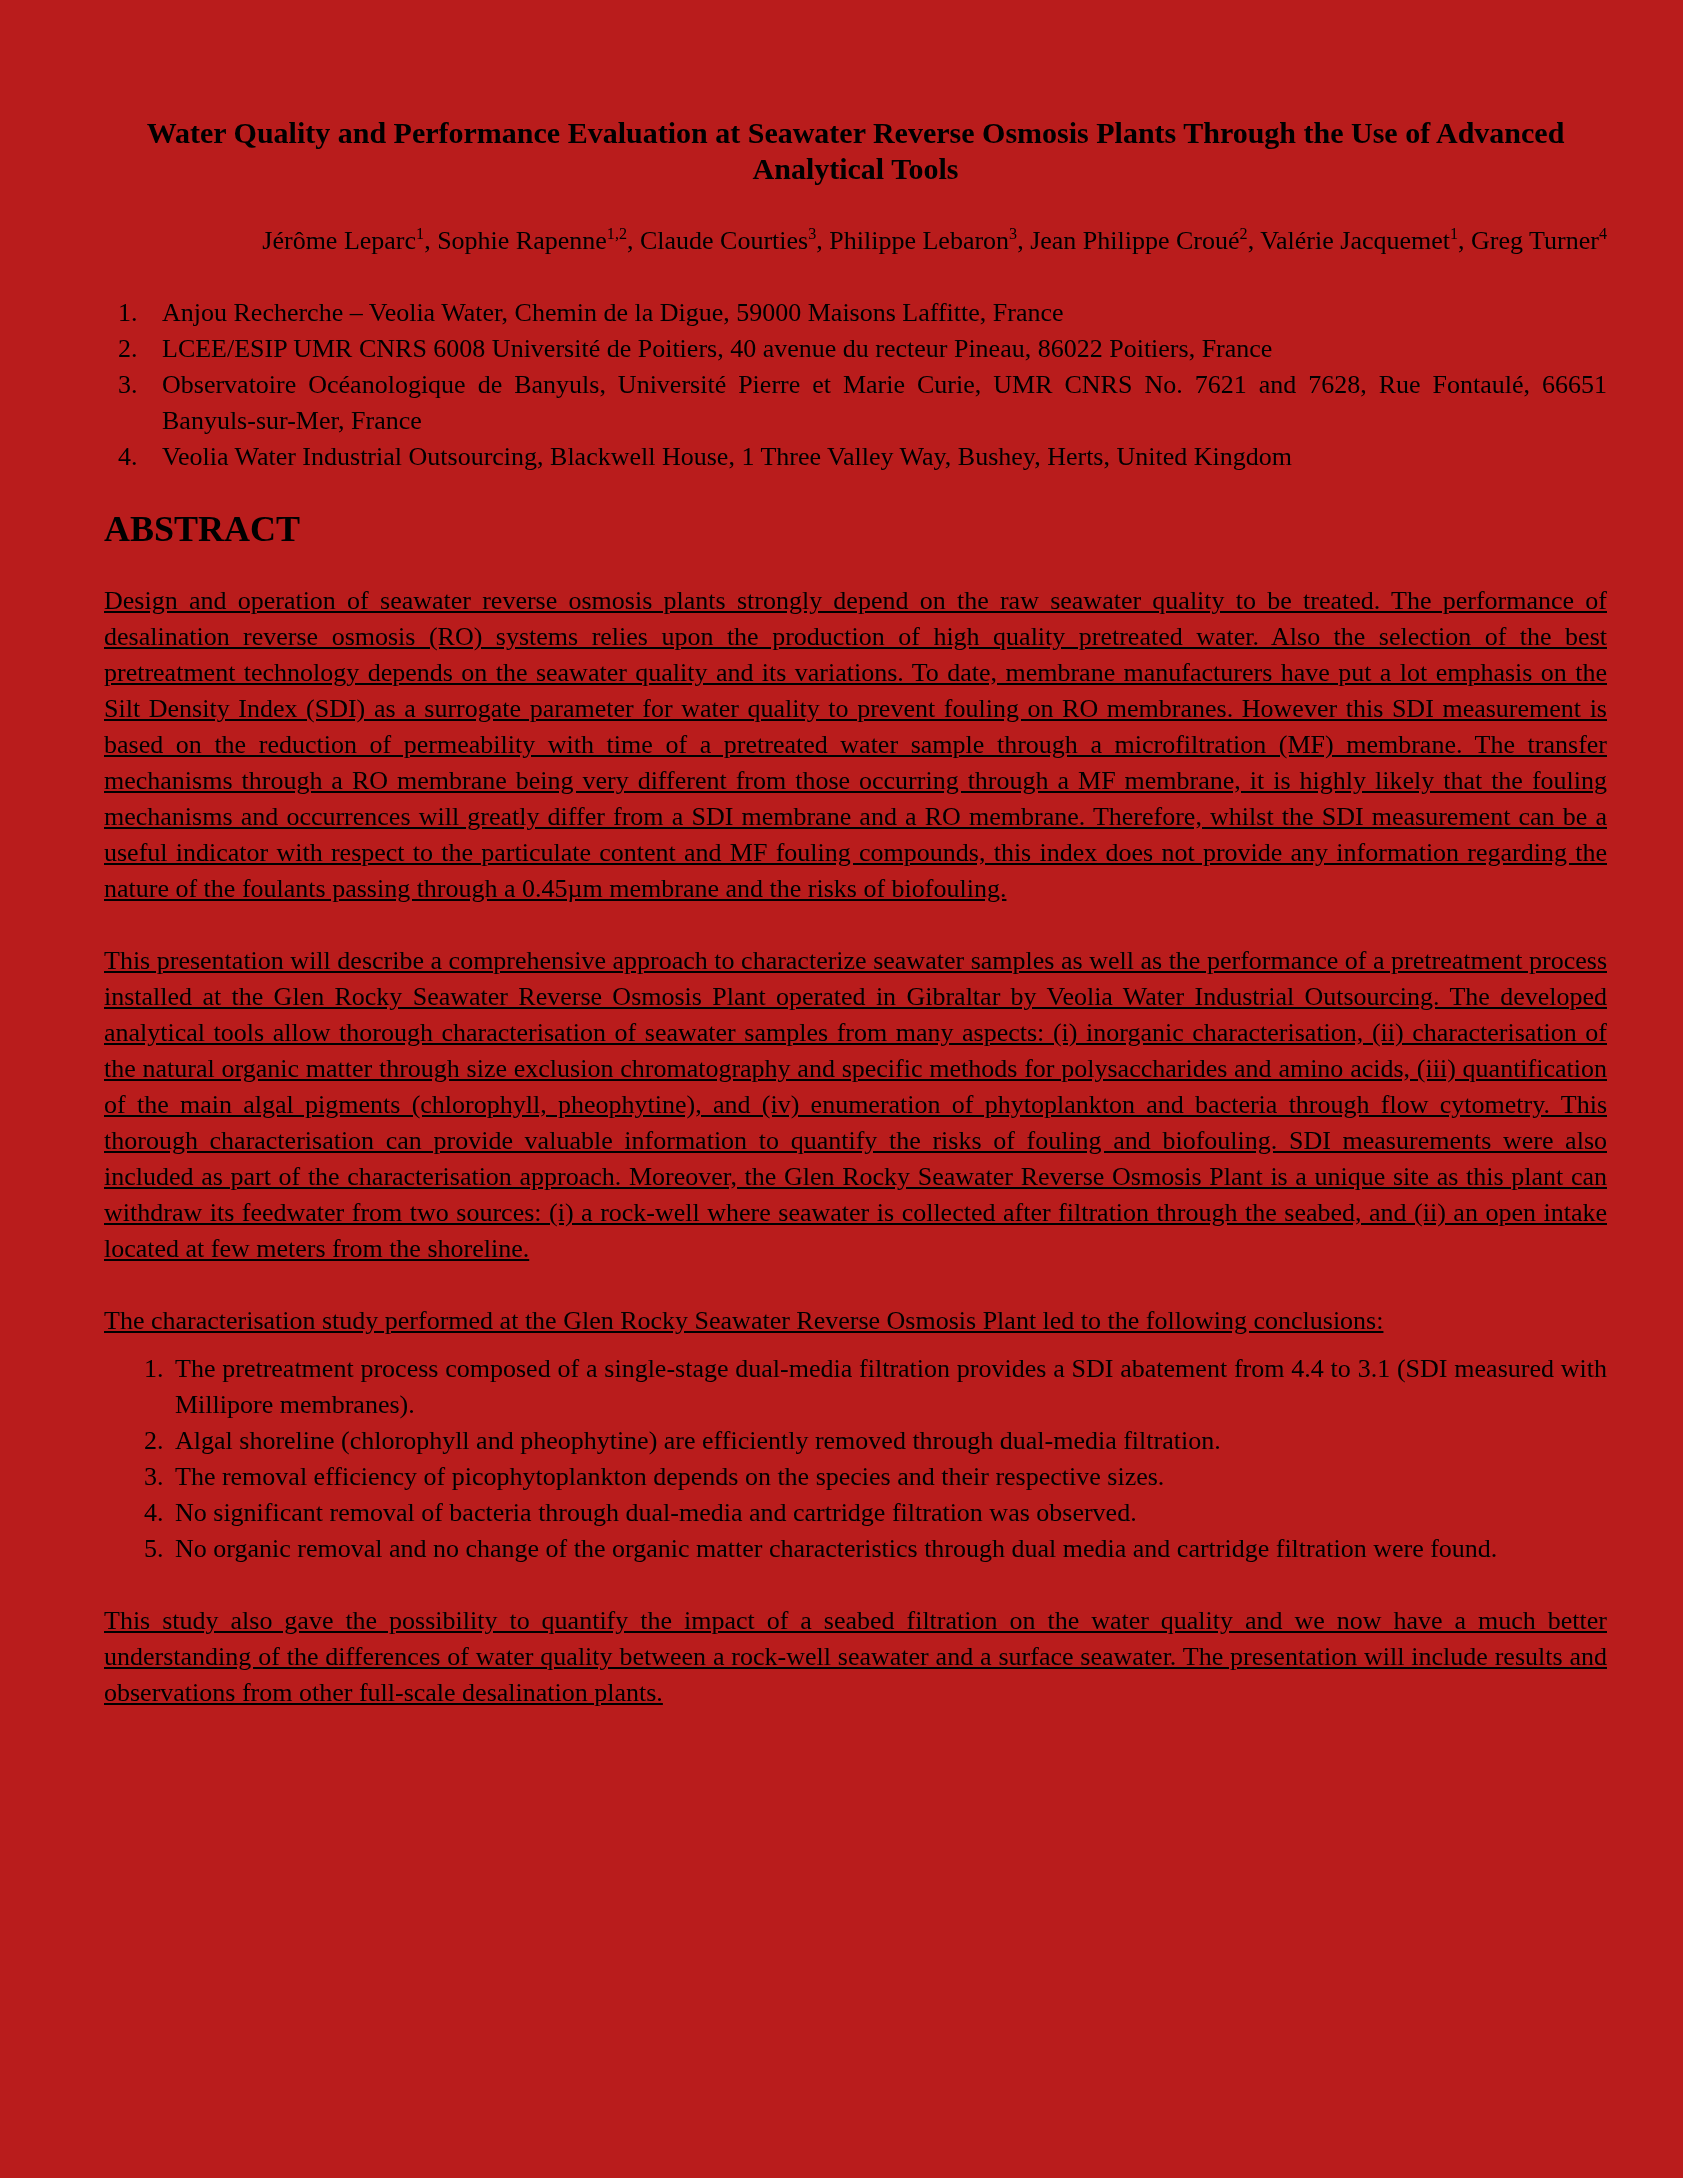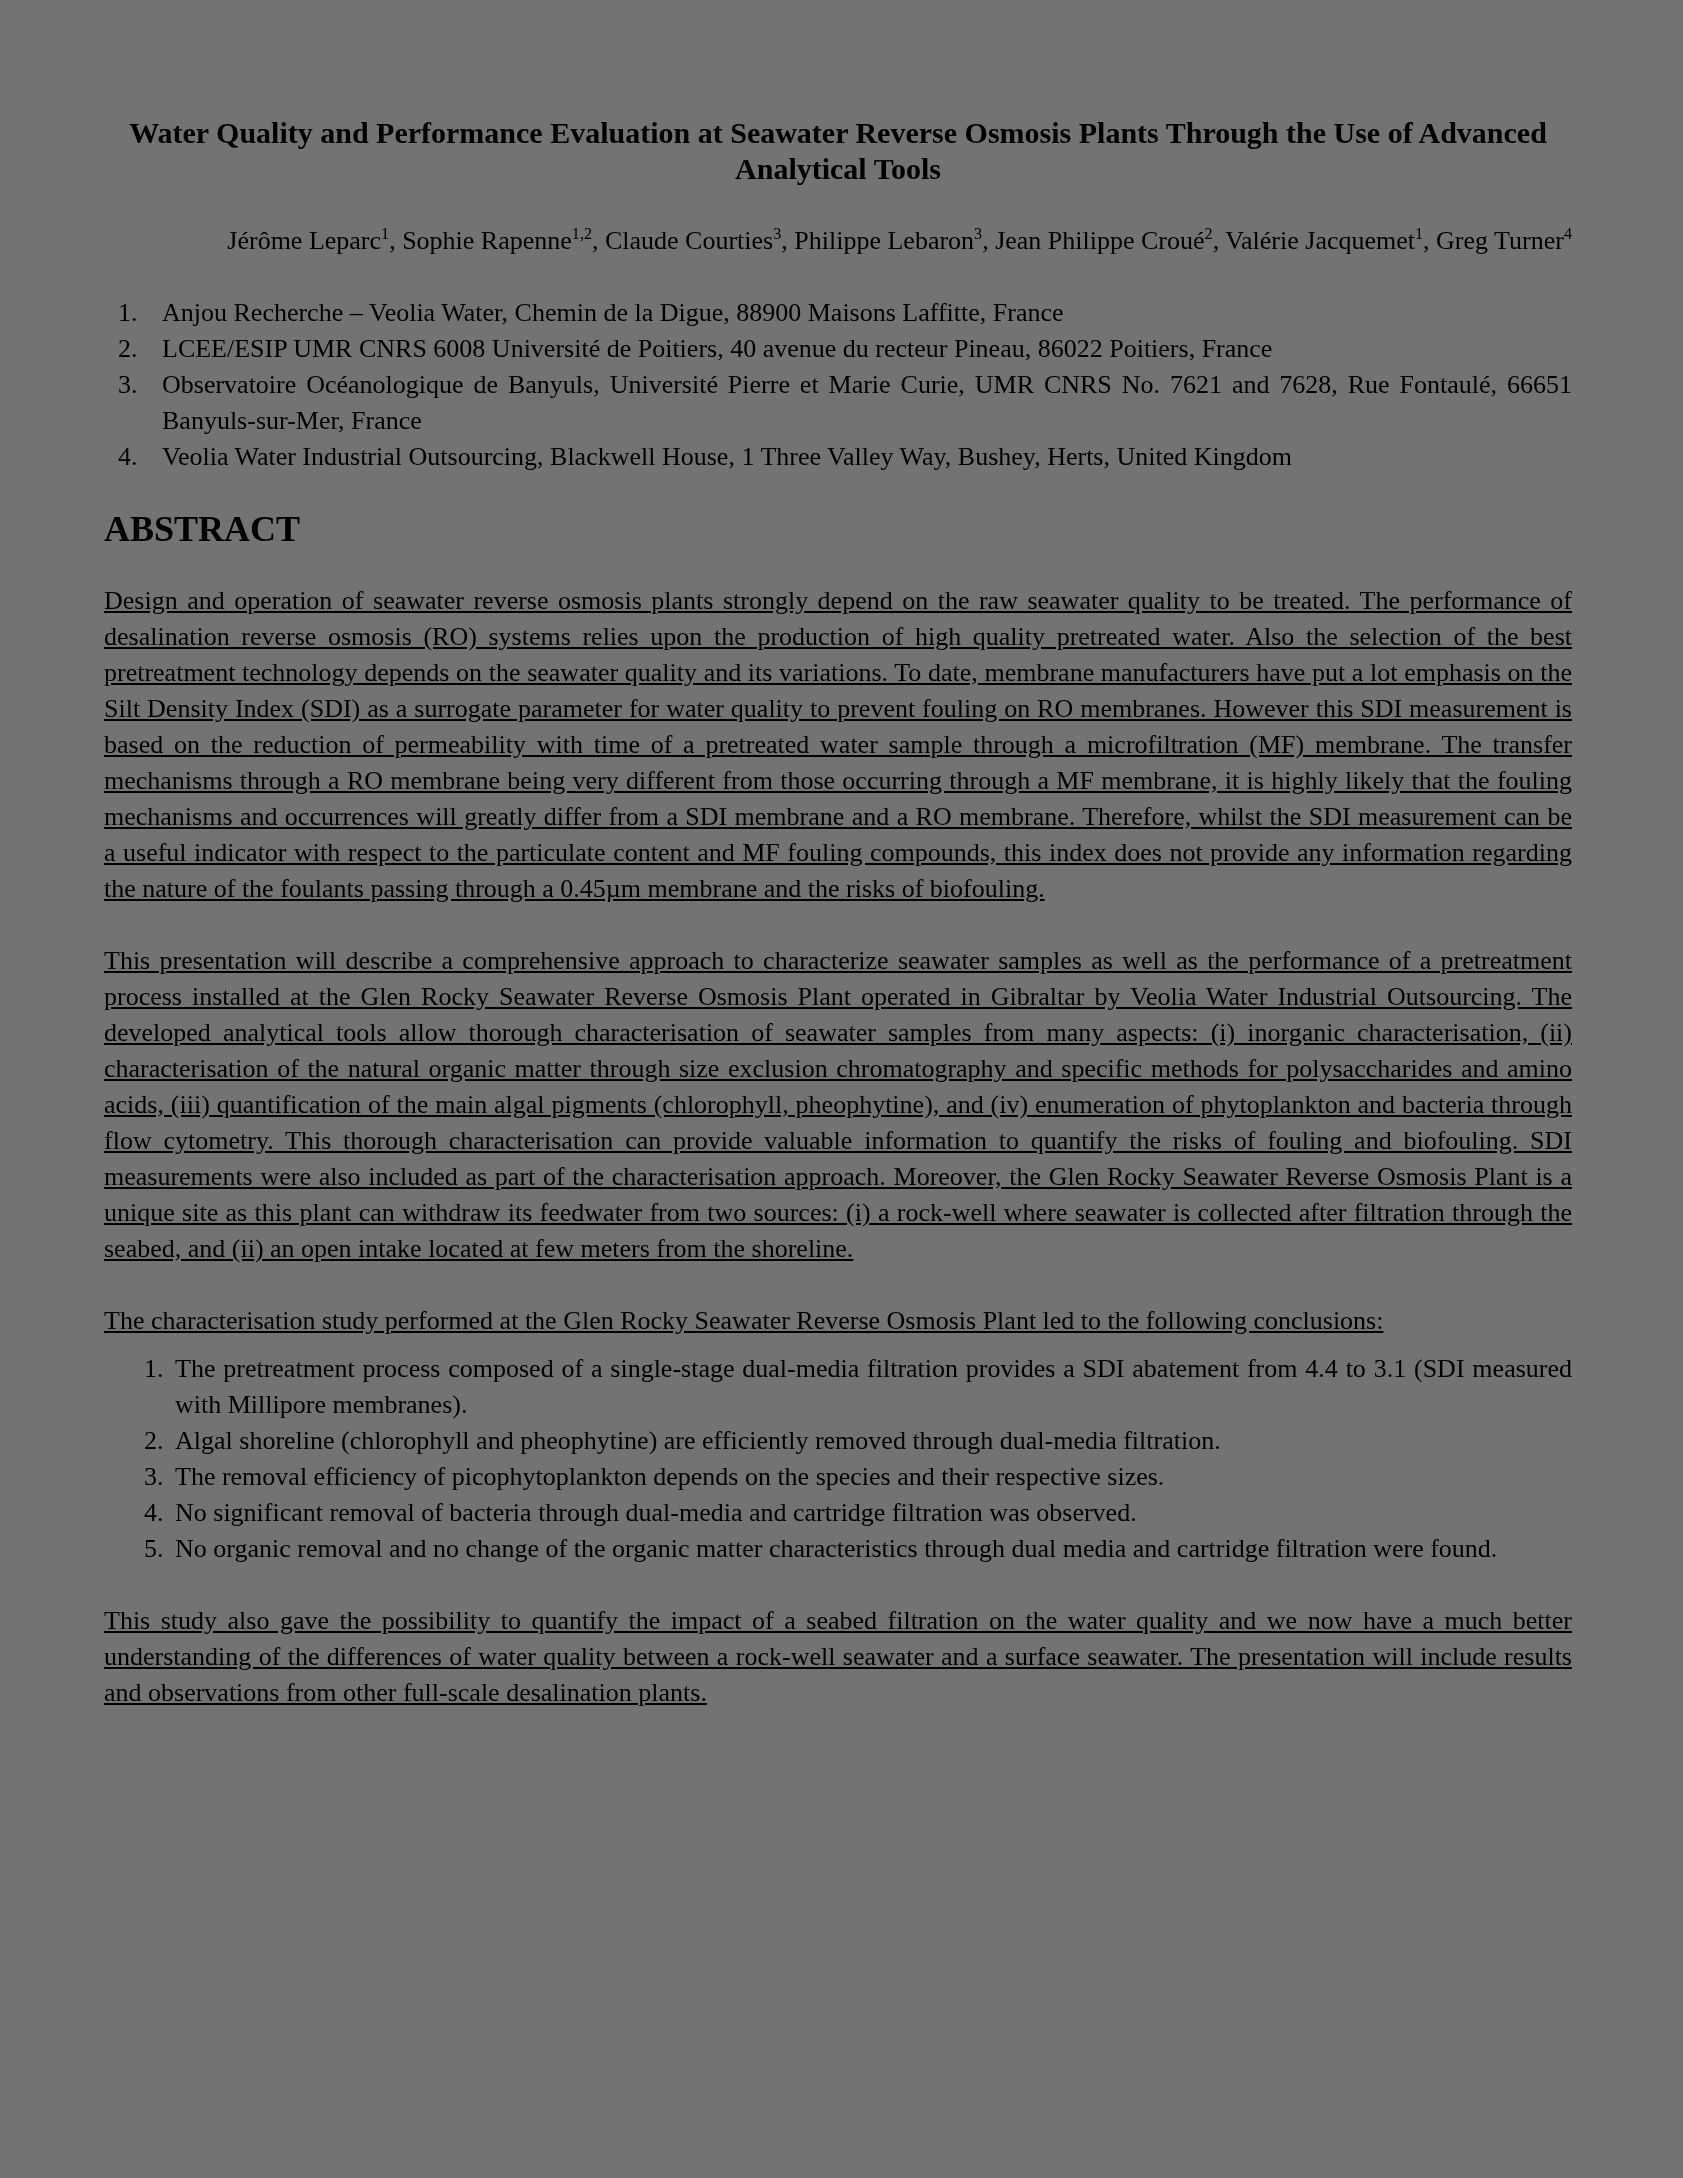--- a/index.html
+++ b/index.html
@@ -5,22 +5,22 @@
   html, body {
     margin: 0;
     padding: 0;
     background: #ffffff;
   }
   .page {
     position: relative;
     width: 1683px;
     height: 2178px;
     box-sizing: border-box;
-    padding: 115px 111px 0 104px;
-    background: #737373;
+    padding: 115px 76px 0 104px;
+    background: #b91c1c;
     color: #000000;
     font-family: "Liberation Serif", "DejaVu Serif", serif;
     font-size: 26px;
     line-height: 36px;
     overflow: hidden;
   }
   .title {
     margin: 0;
     font-size: 30px;
     line-height: 36px;
@@ -105,21 +105,21 @@
     
       <span class="author"><span>Valérie Jacquemet</span><sup>1</sup><span>, </span></span>
     
       <span class="author"><span>Greg Turner</span><sup>4</sup><span></span></span>
     </p>
 
   <ol class="affiliations">
 
       <li>
         <span class="num">1.</span>
-        <span class="txt">Anjou Recherche – Veolia Water, Chemin de la Digue, 88900 Maisons Laffitte, France</span>
+        <span class="txt">Anjou Recherche – Veolia Water, Chemin de la Digue, 59000 Maisons Laffitte, France</span>
       </li>
 
       <li>
         <span class="num">2.</span>
         <span class="txt">LCEE/ESIP UMR CNRS 6008 Université de Poitiers, 40 avenue du recteur Pineau, 86022 Poitiers, France</span>
       </li>
 
       <li>
         <span class="num">3.</span>
         <span class="txt">Observatoire Océanologique de Banyuls, Université Pierre et Marie Curie, UMR CNRS No. 7621 and 7628, Rue Fontaulé, 66651 Banyuls-sur-Mer, France</span>

